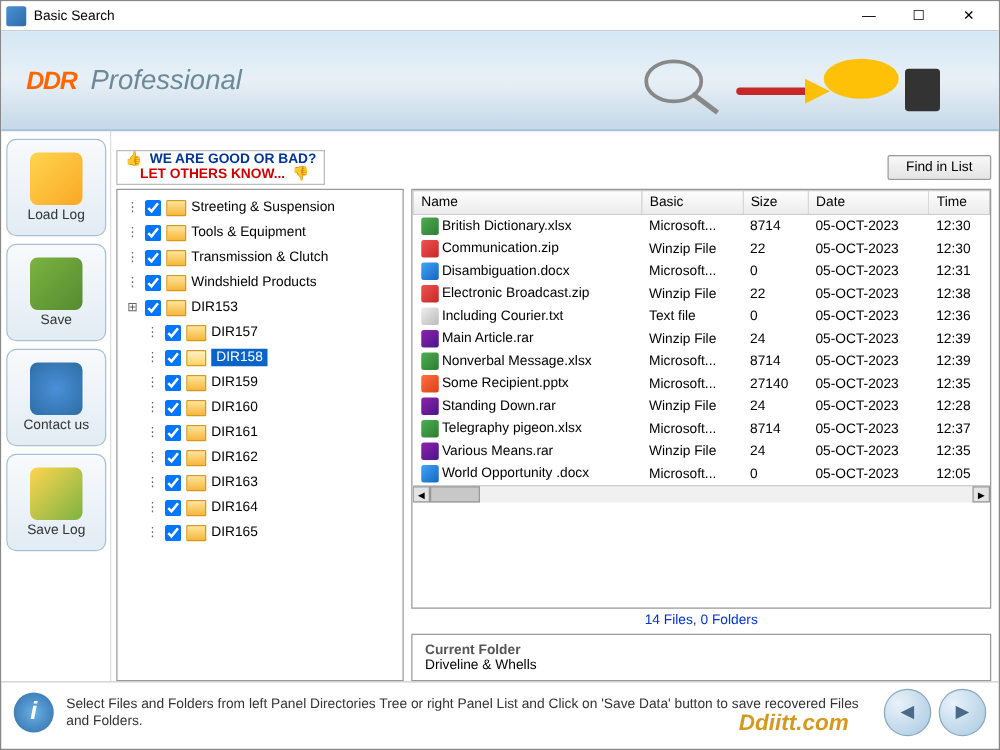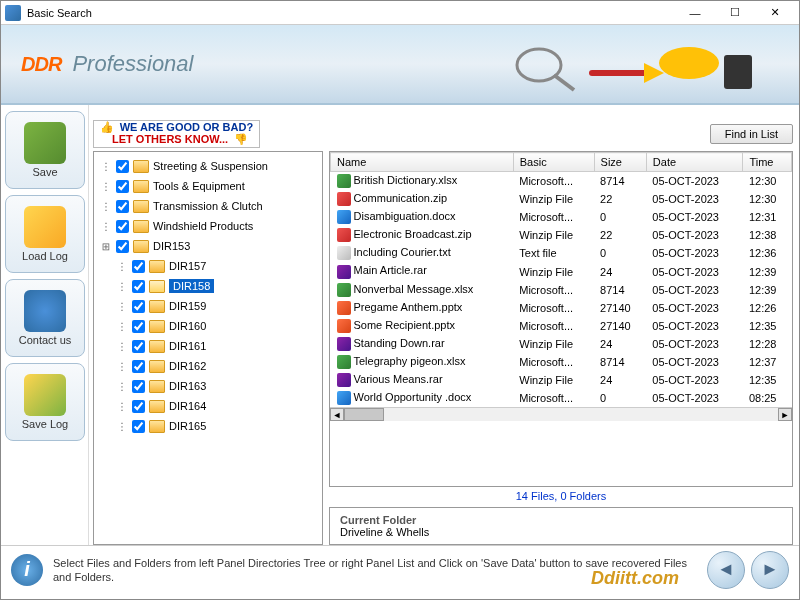--- a/index.html
+++ b/index.html
@@ -90,26 +90,26 @@
         <ellipse cx="190" cy="28" rx="30" ry="16" fill="#ffc107"></ellipse>
         <rect x="175" y="28" width="30" height="14" fill="#ffc107"></rect>
         <rect x="225" y="20" width="28" height="34" rx="3" fill="#333"></rect>
       </svg>
   </div>
 </div>
 
 <div class="main">
   <div class="sidebar" id="sidebar">
       <div class="sidebtn">
+        <div class="sicon si-load"></div>
+        <div class="slabel">Load Log</div>
+      </div>
+      <div class="sidebtn">
         <div class="sicon si-save"></div>
         <div class="slabel">Save</div>
-      </div>
-      <div class="sidebtn">
-        <div class="sicon si-load"></div>
-        <div class="slabel">Load Log</div>
       </div>
       <div class="sidebtn">
         <div class="sicon si-contact"></div>
         <div class="slabel">Contact us</div>
       </div>
       <div class="sidebtn">
         <div class="sicon si-savelog"></div>
         <div class="slabel">Save Log</div>
       </div>
     </div>
@@ -266,31 +266,24 @@
                   <td>12:39</td>
                 </tr>
                 <tr>
                   <td><span class="ficon ic-xlsx"></span>Nonverbal Message.xlsx</td>
                   <td>Microsoft...</td>
                   <td>8714</td>
                   <td>05-OCT-2023</td>
                   <td>12:39</td>
                 </tr>
                 <tr>
-                  <td><span class="ficon ic-pptx"></span>Pregame Anthem.pptx</td>
+                  <td><span class="ficon ic-pptx"></span>Some Recipient.pptx</td>
                   <td>Microsoft...</td>
                   <td>27140</td>
                   <td>05-OCT-2023</td>
-                  <td>12:26</td>
-                </tr>
-                <tr>
-                  <td><span class="ficon ic-pptx"></span>Some Recipient.pptx</td>
-                  <td>Microsoft...</td>
-                  <td>27140</td>
-                  <td>05-OCT-2023</td>
                   <td>12:35</td>
                 </tr>
                 <tr>
                   <td><span class="ficon ic-rar"></span>Standing Down.rar</td>
                   <td>Winzip File</td>
                   <td>24</td>
                   <td>05-OCT-2023</td>
                   <td>12:28</td>
                 </tr>
                 <tr>
@@ -305,21 +298,21 @@
                   <td>Winzip File</td>
                   <td>24</td>
                   <td>05-OCT-2023</td>
                   <td>12:35</td>
                 </tr>
                 <tr>
                   <td><span class="ficon ic-docx"></span>World Opportunity .docx</td>
                   <td>Microsoft...</td>
                   <td>0</td>
                   <td>05-OCT-2023</td>
-                  <td>08:25</td>
+                  <td>12:05</td>
                 </tr>
               </tbody>
             </table>
           <div class="scrollfake">
             <div class="arrow">◄</div>
             <div class="thumb"></div>
             <div style="flex:1"></div>
             <div class="arrow">►</div>
           </div>
         </div>

